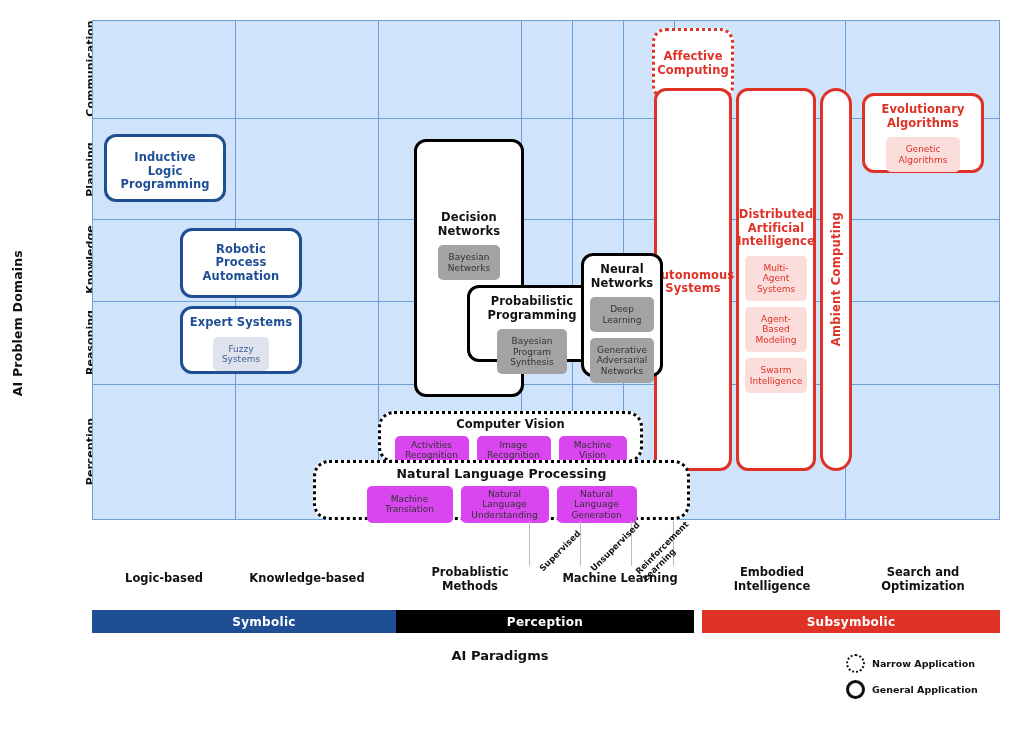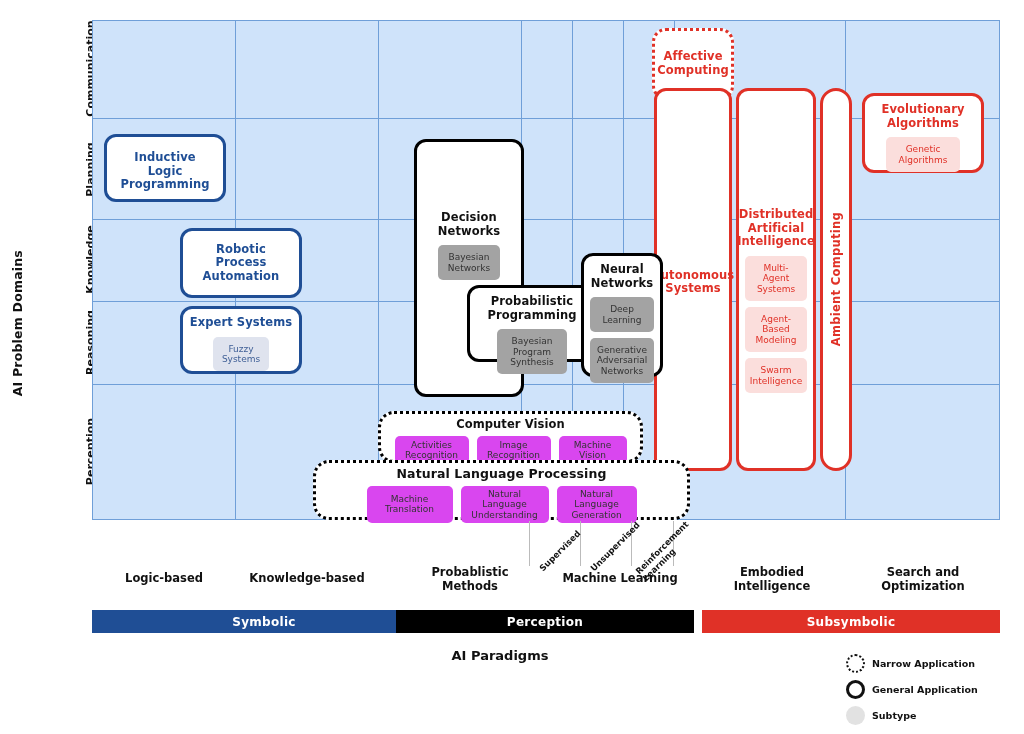--- a/index.html
+++ b/index.html
@@ -289,21 +289,15 @@
           <div class="ring-dot"></div>
         </div>
       <div class="leg-text">Narrow Application</div>
     </div>
     <div class="leg-row">
       <div class="leg-gl">
           <div class="ring-sol"></div>
         </div>
       <div class="leg-text">General Application</div>
     </div>
-    <div class="leg-row">
-      <div class="leg-gl">
-          <div class="disc"></div>
-        </div>
-      <div class="leg-text">Subtype</div>
-    </div>
   </div>
 
 </div>
 
 </body></html>

